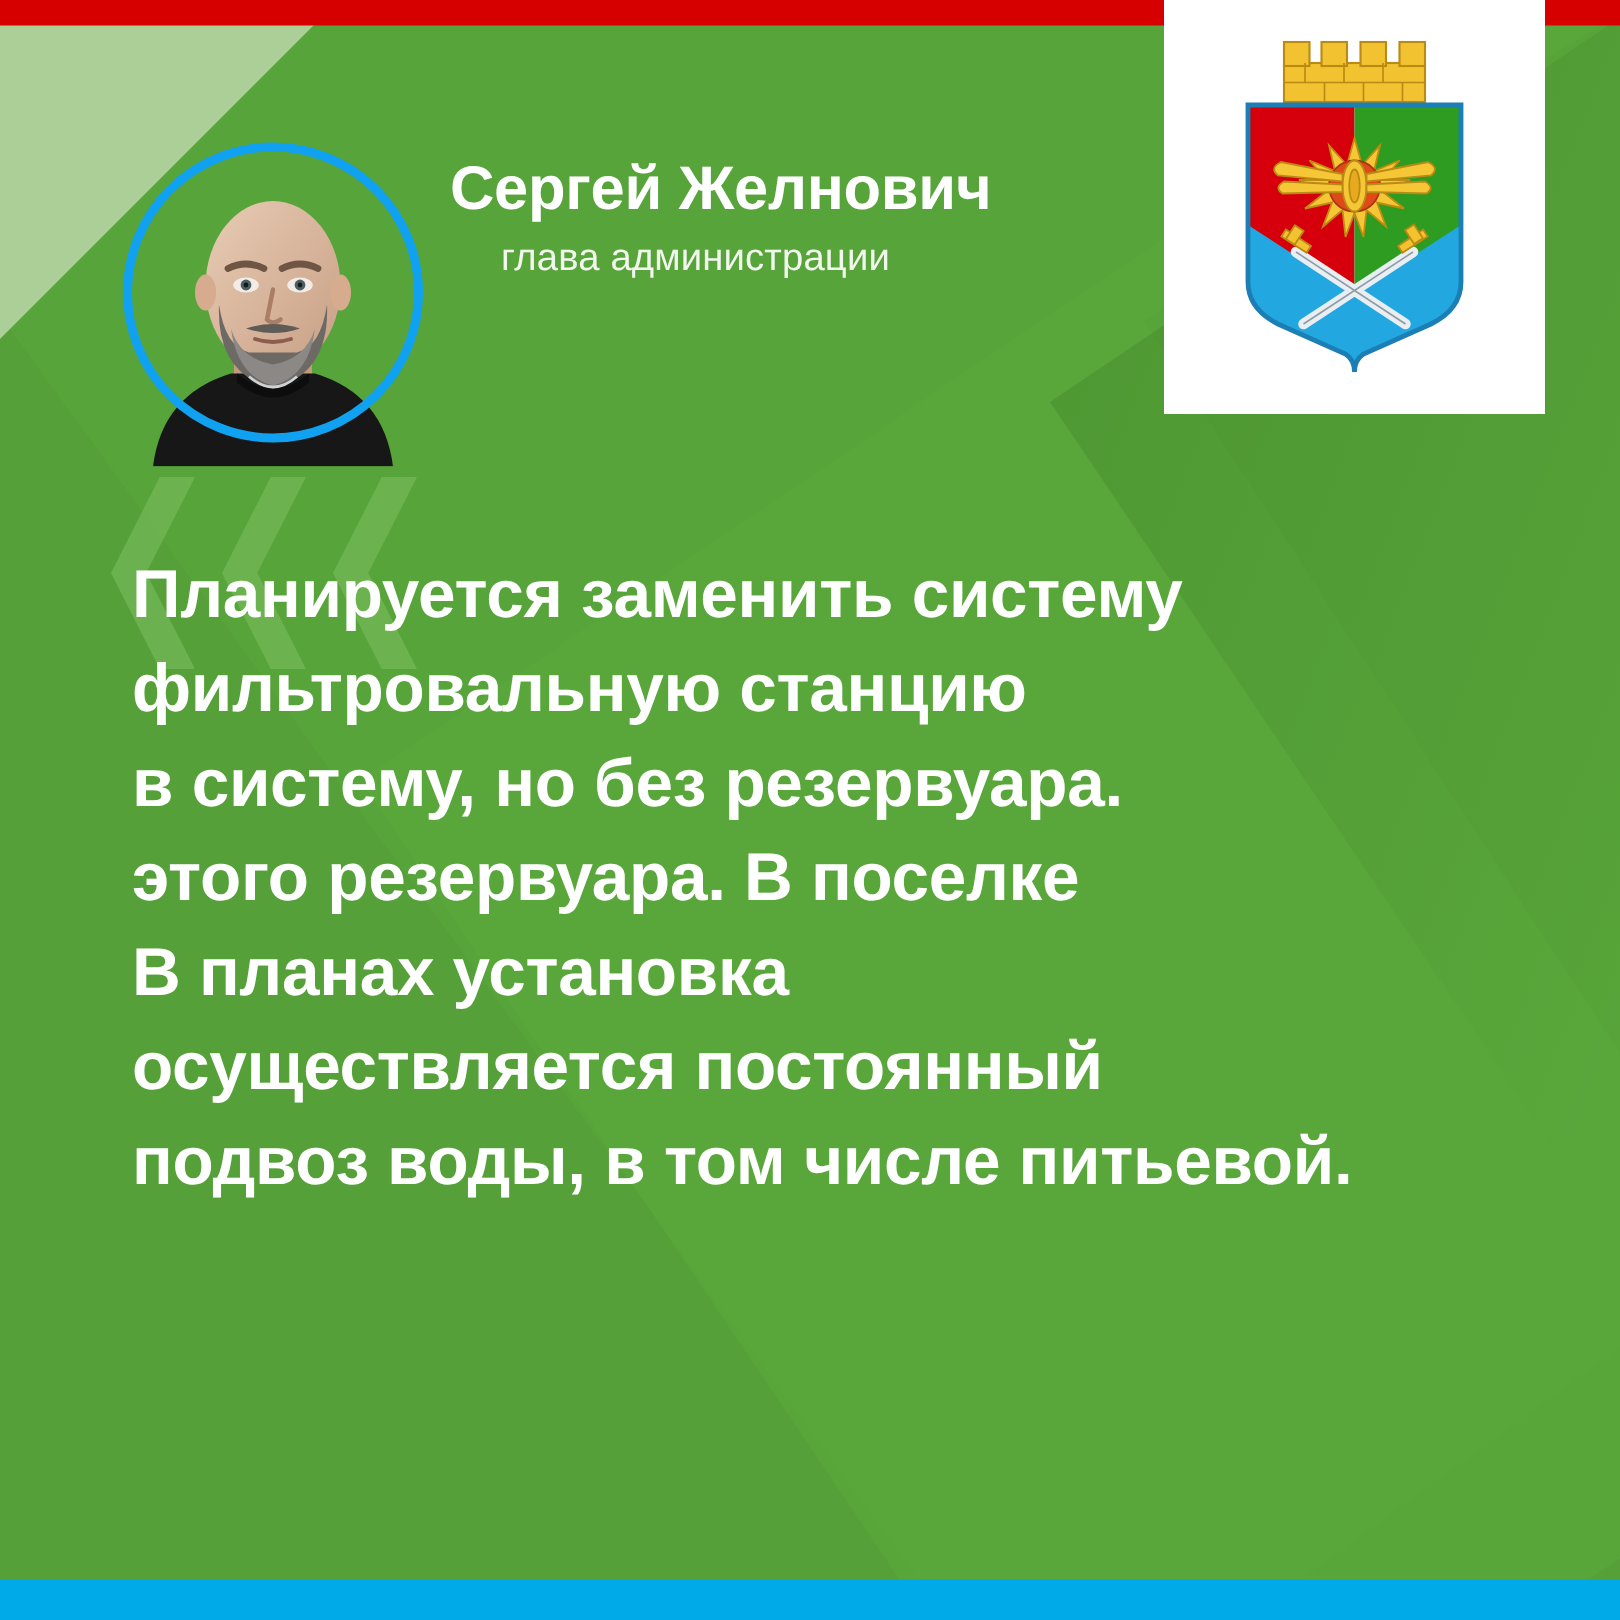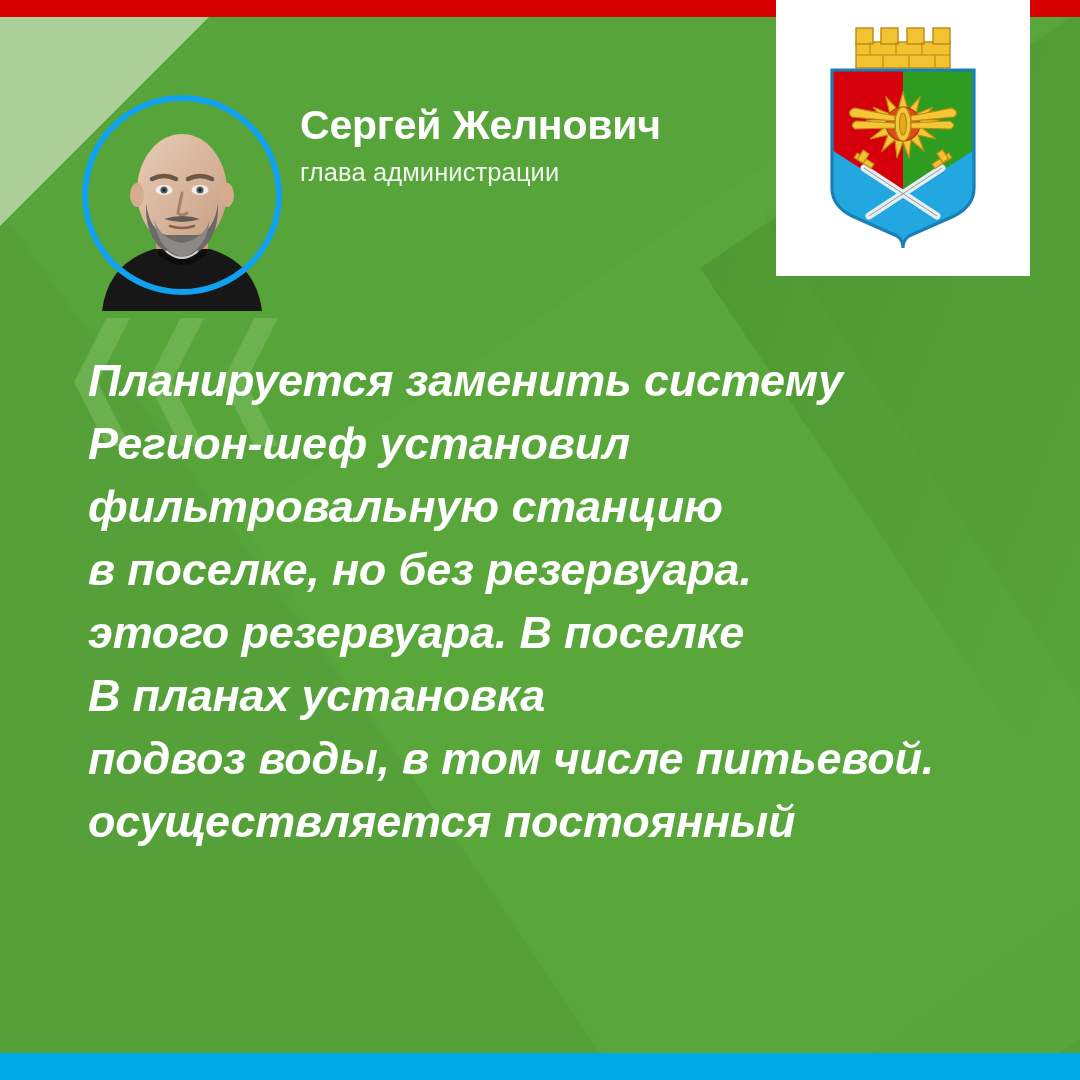--- a/index.html
+++ b/index.html
@@ -184,35 +184,34 @@
     white-space: nowrap;
   }
   .role {
     margin-top: 9px;
     color: #f2f7ee;
     font-size: 25.5px;
     font-weight: 400;
     line-height: 1.26;
     letter-spacing: 0.1px;
   }
-  .role div { white-space: nowrap; }
+  .role div { white-space: nowrap; margin-left: 34px; }
 
   
   .quote {
     position: absolute;
     left: 88px;
-    top: 349px;
+    top: 364px;
     width: 960px;
     z-index: 5;
     color: #ffffff;
     font-size: 45px;
     font-weight: 700;
     line-height: 63px;
     letter-spacing: -0.2px;
-    font-style: italic;
   }
   .quote .line { white-space: nowrap; }
 </style>
 </head>
 <body>
 
 <div class="card">
 
   <div class="bg-base"></div>
   <div class="bg-diag-a"></div>
@@ -350,22 +349,21 @@
       <div class="name">Сергей Желнович</div>
       <div class="role">
         <div>глава администрации</div>
       </div>
     </div>
 
   </div>
 
   <div class="quote">
     <div class="line">Планируется заменить систему</div>
-    <div class="line">Регион-шеф установил</div>
     <div class="line">фильтровальную станцию</div>
-    <div class="line">в поселке, но без резервуара.</div>
+    <div class="line">в систему, но без резервуара.</div>
     <div class="line">этого резервуара. В поселке</div>
     <div class="line">В планах установка</div>
+    <div class="line">осуществляется постоянный</div>
     <div class="line">подвоз воды, в том числе питьевой.</div>
-    <div class="line">осуществляется постоянный</div>
   </div>
 
 </div>
 
 </body></html>

